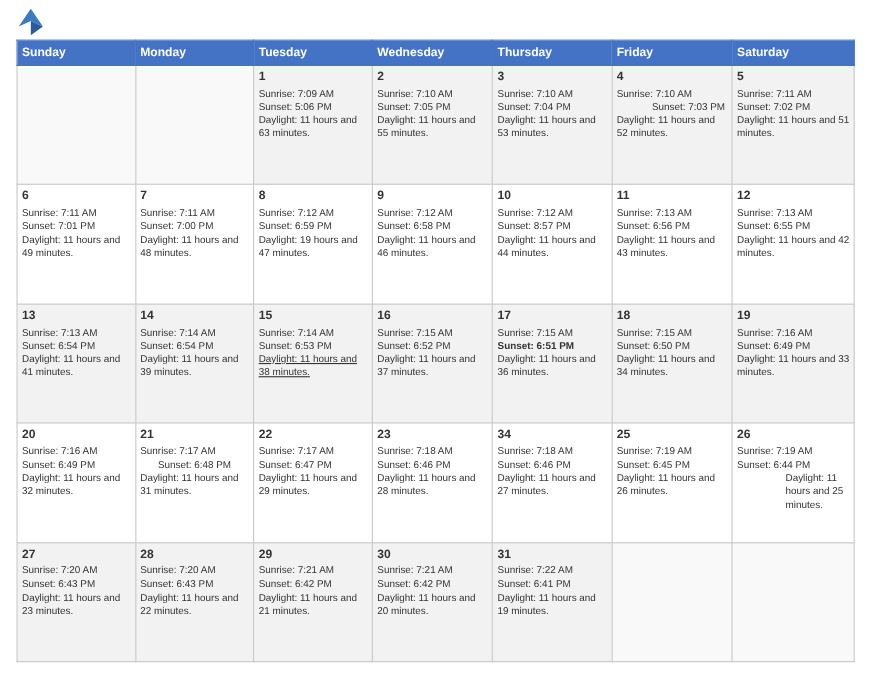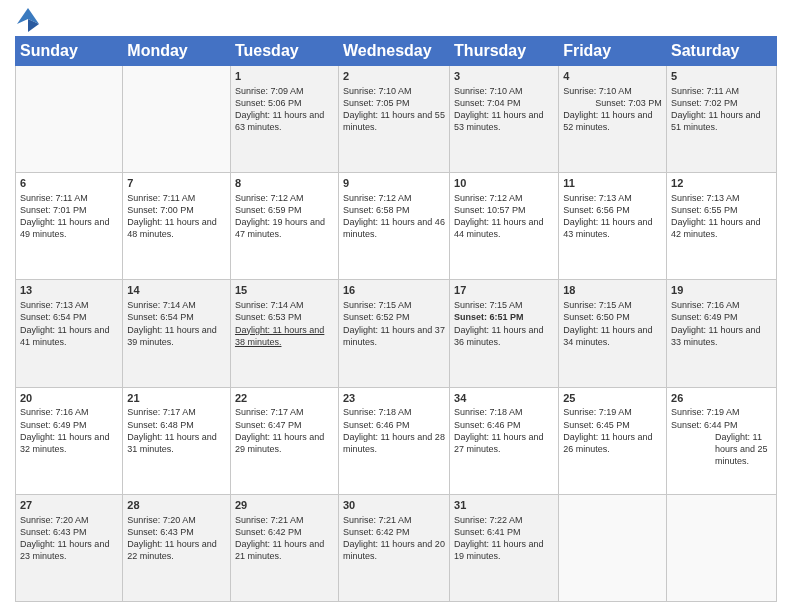--- a/index.html
+++ b/index.html
@@ -46,21 +46,21 @@
     .calendar-table {
       width: 100%;
       border-collapse: collapse;
       flex: 1;
       font-size: 9.5px;
     }
     .calendar-table thead tr th {
       background-color: #4472c4;
       color: white;
       padding: 5px 4px;
-      font-size: 16px;
+      font-size: 11px;
       font-weight: bold;
       border: 1px solid #4472c4;
       text-align: left;
     }
     .calendar-table tbody tr td {
       border: 1px solid #c8c8c8;
       vertical-align: top;
       padding: 3px 4px;
       width: 113px;
       height: 85px;
@@ -194,21 +194,21 @@
           </td>
           <td>
             <span class="day-number">9</span>
             <span style="display: block;">Sunrise: 7:12 AM</span>
             <span style="display: block;">Sunset: 6:58 PM</span>
             <span style="display: block;">Daylight: 11 hours and 46 minutes.</span>
           </td>
           <td>
             <span class="day-number">10</span>
             <span style="display: block;">Sunrise: 7:12 AM</span>
-            <span style="display: block;">Sunset: 10:57 PM</span>
+            <span style="display: block;">Sunset: 8:57 PM</span>
             <span style="display: block;">Daylight: 11 hours and 44 minutes.</span>
           </td>
           <td>
             <span class="day-number">11</span>
             <span style="display: block;">Sunrise: 7:13 AM</span>
             <span style="display: block;">Sunset: 6:56 PM</span>
             <span style="display: block;">Daylight: 11 hours and 43 minutes.</span>
           </td>
           <td>
             <span class="day-number">12</span>
@@ -264,21 +264,21 @@
         <tr>
           <td>
             <span class="day-number">20</span>
             <span style="display: block;">Sunrise: 7:16 AM</span>
             <span style="display: block;">Sunset: 6:49 PM</span>
             <span style="display: block;">Daylight: 11 hours and 32 minutes.</span>
           </td>
           <td>
             <span class="day-number">21</span>
             <span style="display: block;">Sunrise: 7:17 AM</span>
-            <span style="display: block;">Sunset: 6:48 PM</span>
+            <span style="display: block; text-align: center;">Sunset: 6:48 PM</span>
             <span style="display: block;">Daylight: 11 hours and 31 minutes.</span>
           </td>
           <td>
             <span class="day-number">22</span>
             <span style="display: block;">Sunrise: 7:17 AM</span>
             <span style="display: block;">Sunset: 6:47 PM</span>
             <span style="display: block;">Daylight: 11 hours and 29 minutes.</span>
           </td>
           <td>
             <span class="day-number">23</span>

